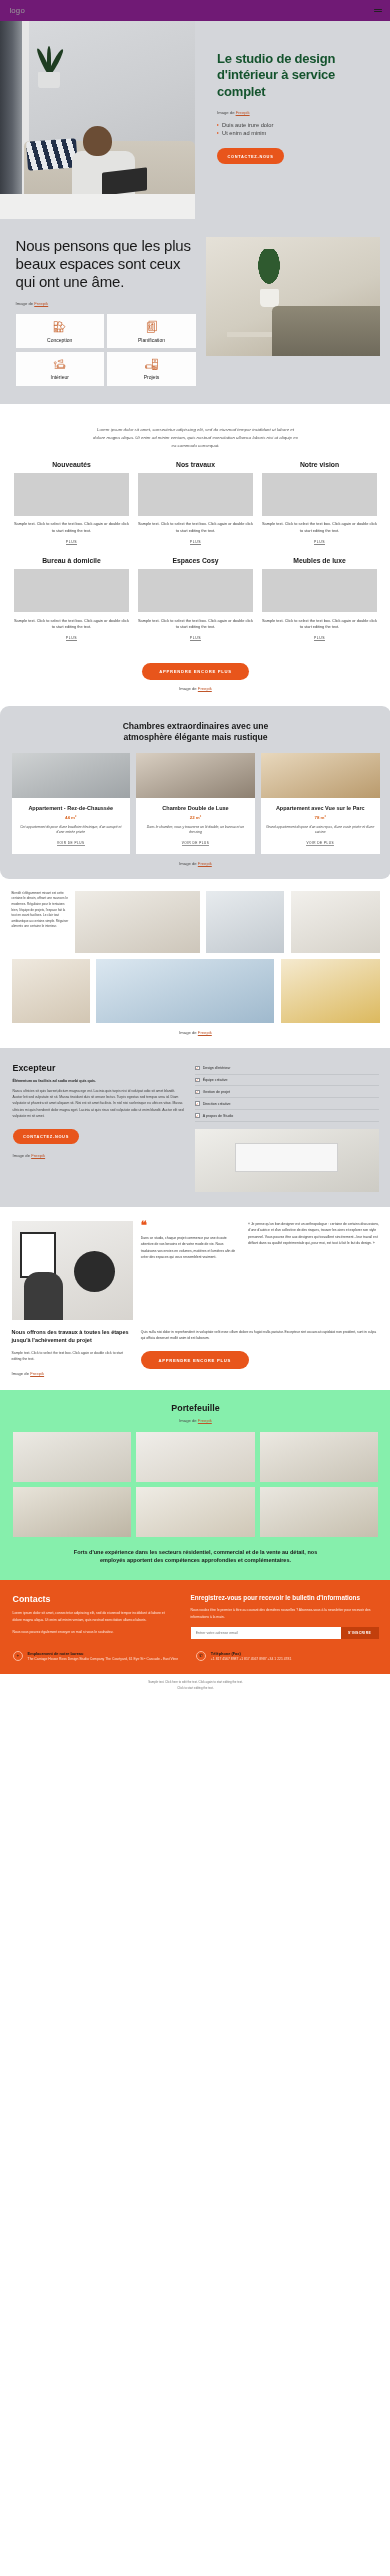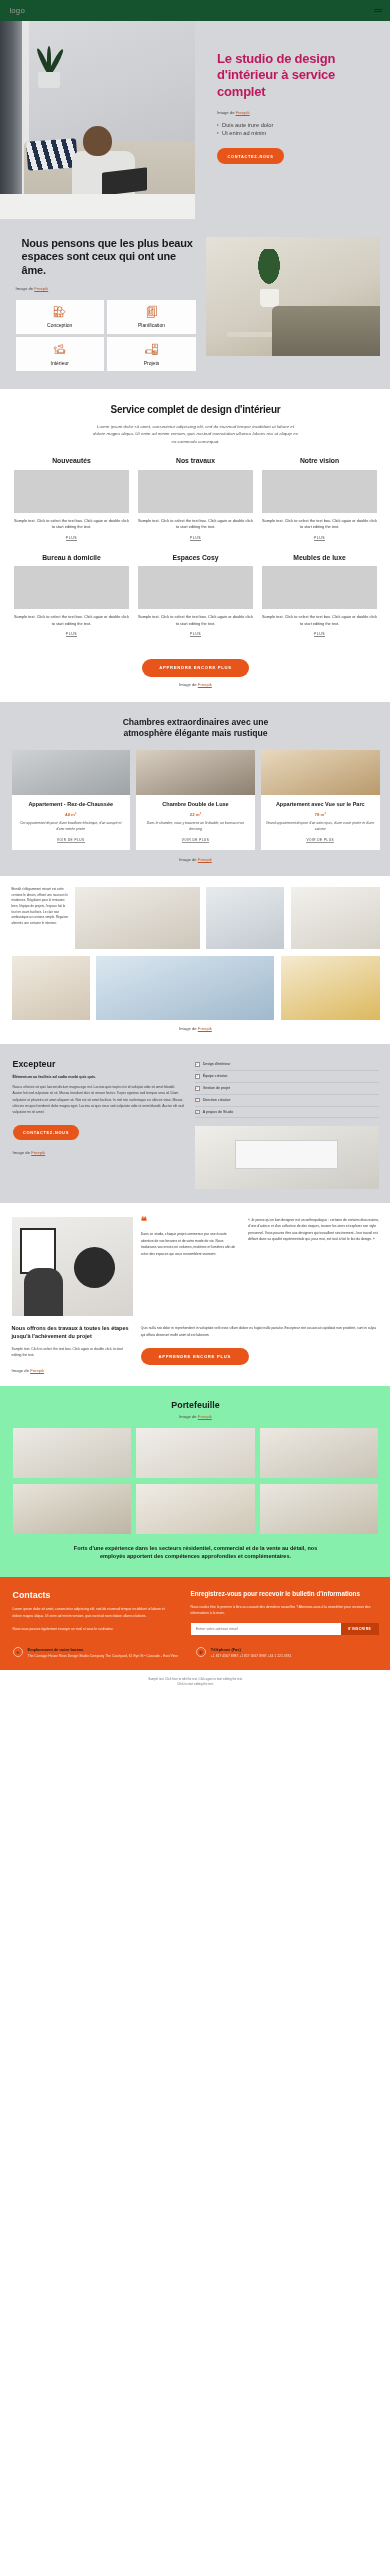--- a/index.html
+++ b/index.html
@@ -8,21 +8,21 @@
     font-family:"Liberation Sans", sans-serif;
     background:#ffffff;
     color:#1a1a1a;
     width:391px;
     overflow-x:hidden;
   }
   .page { width:391px; position:relative; }
 
   
   .topbar {
-    height:21px; background:#14532d; display:flex; align-items:center;
+    height:21px; background:#701a75; display:flex; align-items:center;
     justify-content:space-between; padding:0 9.4px;
   }
   .logo { font-size:7.8px; color:#9a9a9a; letter-spacing:0.2px; font-weight:400; }
   .burger { width:7.8px; display:flex; flex-direction:column; gap:1.6px; cursor:pointer; }
   .burger i { display:block; height:1px; background:#222; border-radius:0.5px; }
 
   
   .hero { height:198px; display:flex; background:#d4d6da; position:relative; }
   .hero-img {
     width:195px; height:198px; position:relative; overflow:hidden;
@@ -49,40 +49,40 @@
   .hero-img .person-head { position:absolute; left:83px; bottom:63px; width:29px; height:30px;
     background:#6b4d35; border-radius:50% 50% 46% 46%; }
   .hero-img .person-body { position:absolute; left:72px; bottom:17.7px; width:63px; height:50px;
     background:#e3e3e1; border-radius:9.4px 9.4px 3.1px 3.1px; }
   .hero-img .laptop { position:absolute; left:102px; bottom:26px; width:45px; height:23px;
     background:#2b2b2b; border-radius:1.6px; transform:skewY(-7deg); }
 
   .hero-text { flex:1; padding:30px 17.7px 0 22px; }
   .hero-title {
     font-size:13px; line-height:1.26; font-weight:700; letter-spacing:-0.2px;
-    color:#be185d; max-width:120px;
+    color:#14532d; max-width:120px;
   }
   .credit { font-size:4.2px; color:#4a4a4a; margin-top:9.4px; }
   .credit a { color:#c0562a; text-decoration:underline; }
   .hero-list { list-style:none; margin-top:7.3px; }
   .hero-list li { font-size:5.7px; color:#3e3e3e; margin-bottom:2.6px;
     display:flex; align-items:center; gap:3.1px; }
   .tri { width:0;height:0;border-left:2.6px solid #e2561d;
     border-top:1.8px solid transparent;border-bottom:1.8px solid transparent; }
   .btn {
     display:inline-block; background:#e8551b; color:#fff; border:none; cursor:pointer;
     font-size:3.9px; letter-spacing:0.7px; font-weight:700; padding:5.2px 10.4px;
     border-radius:10.4px; margin-top:9.4px; text-align:center;
   }
   .btn.wide { padding:6.3px 17.7px; font-size:4.2px; }
 
   
   .sec-soul { background:#d4d6da; padding:17.7px 0 17.7px 0; display:flex; }
   .soul-left { width:206px; padding:0 10.4px 0 15.6px; }
-  .soul-title { font-size:11px; font-weight:700; line-height:1.22; letter-spacing:-0.2px;margin-left:6px; }
+  .soul-title { font-size:15px; font-weight:400; line-height:1.22; letter-spacing:-0.2px; }
   .icon-grid { display:grid; grid-template-columns:1fr 1fr; gap:3.6px; margin-top:8.3px; }
   .icon-card {
     background:#fdfdfd; height:34px; display:flex; flex-direction:column;
     align-items:center; justify-content:center; gap:3.1px; cursor:pointer;
   }
   .icon-card span.lbl { font-size:5px; color:#222; }
   .soul-right { flex:1; padding-right:11.5px; }
   .soul-photo { width:100%; height:119px;
     background:linear-gradient(150deg,#dcd6cb 0%,#cfc7b8 30%,#b9ae9b 60%,#8f8775 100%);
     position:relative; overflow:hidden; }
@@ -115,21 +115,21 @@
   .t1 { background:linear-gradient(90deg,#d9bf8e 0 1.6px,#cfb37f 1.6px 3.1px); }
   .t2 { background:linear-gradient(160deg,#f0efec,#dedbd2); }
   .t3 { background:linear-gradient(160deg,#cfe0e3,#7fa9b0); }
   .t4 { background:linear-gradient(160deg,#efece5,#c9bda8); }
   .t5 { background:linear-gradient(160deg,#f4e6e6,#e9c9c9); }
   .t6 { background:linear-gradient(160deg,#e9efe6,#bcd0bd); }
 
   .center { text-align:center; }
 
   
-  .sec-rooms { background:#d4d6da; padding:14.6px 0 13.6px; }
+  .sec-rooms { background:#d4d6da; padding:14.6px 0 13.6px;border-radius:9px; }
   .rooms-title { font-size:8.6px; font-weight:700; text-align:center;
     line-height:1.3; max-width:172px; margin:0 auto; }
   .rooms-grid { display:grid; grid-template-columns:repeat(3,1fr); gap:6.3px;
     padding:0 11.5px; margin-top:10.4px; }
   .room { background:#fff; }
   .room .rimg { width:100%; height:45px; }
   .r1 { background:linear-gradient(160deg,#cfd2d3,#9ea3a6); }
   .r2 { background:linear-gradient(160deg,#d9cfc2,#8d8071); }
   .r3 { background:linear-gradient(160deg,#e8d8bd,#b99a6c); }
   .room .rbody { padding:6.3px 5.2px 7.3px; text-align:center; }
@@ -346,21 +346,20 @@
         <div class="p-wall"></div>
           <div class="p-plant"></div>
           <div class="p-pot"></div>
         <div class="p-table"></div>
           <div class="p-sofa"></div>
       </div>
     </div>
   </div>
 
   <div class="sec-services">
-    <h2 class="sec-h2">Service complet de design d'intérieur</h2>
     <p class="sec-sub">Lorem ipsum dolor sit amet, consectetur adipiscing elit, sed do eiusmod tempor incididunt ut labore et dolore magna aliqua. Ut enim ad minim veniam, quis nostrud exercitation ullamco laboris nisi ut aliquip ex ea commodo consequat.</p>
 
     <div class="cards3">
       <div class="card">
         <h3>Nouveautés</h3>
         <div class="thumb t1"></div>
         <p>Sample text. Click to select the text box. Click again or double click to start editing the text.</p>
         <span class="plus">PLUS</span>
       </div>
       <div class="card">

